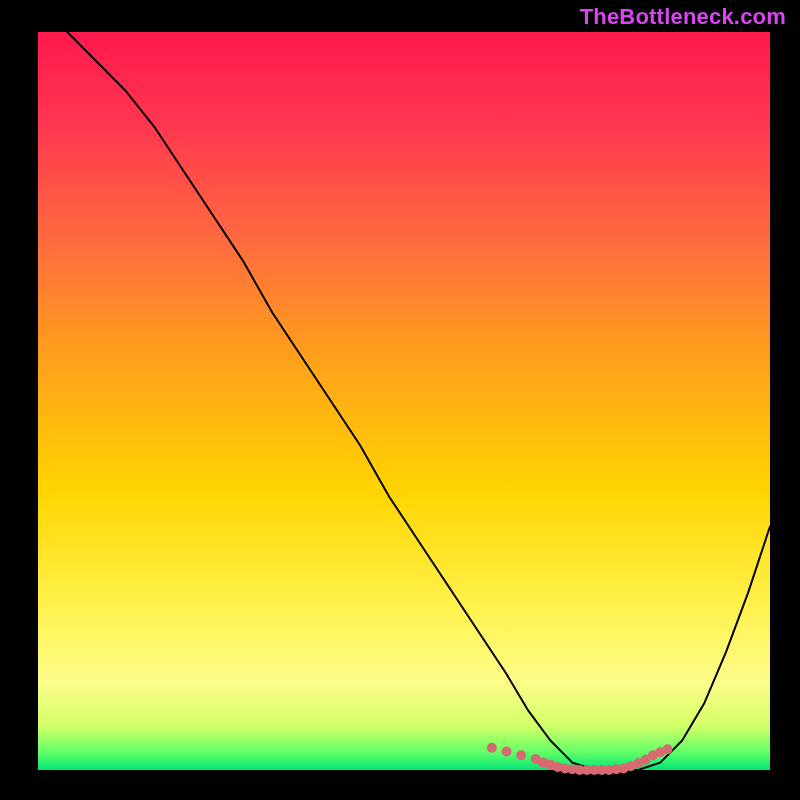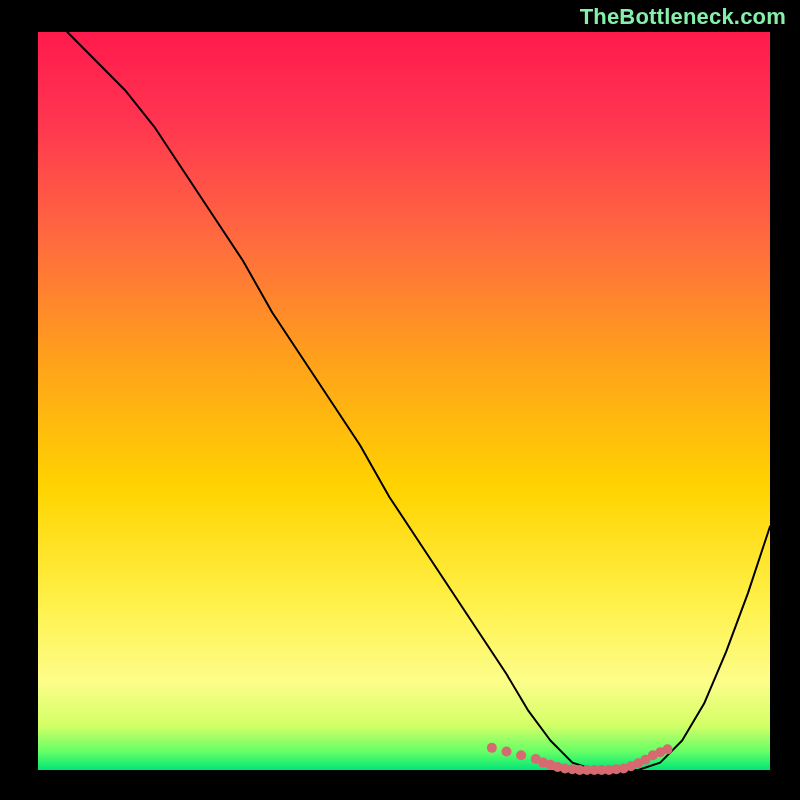--- a/index.html
+++ b/index.html
@@ -15,21 +15,21 @@
     width: 800px;
     height: 800px;
   }
   .watermark {
     position: absolute;
     top: 4px;
     right: 14px;
     font-family: Arial, Helvetica, sans-serif;
     font-size: 22px;
     font-weight: bold;
-    color: #86efac;
+    color: #d946ef;
     letter-spacing: 0.2px;
     z-index: 10;
   }
   svg {
     display: block;
   }
 </style>
 </head>
 <body>
 

